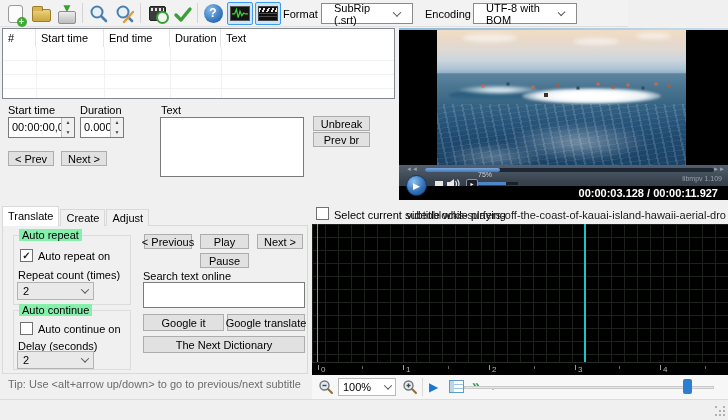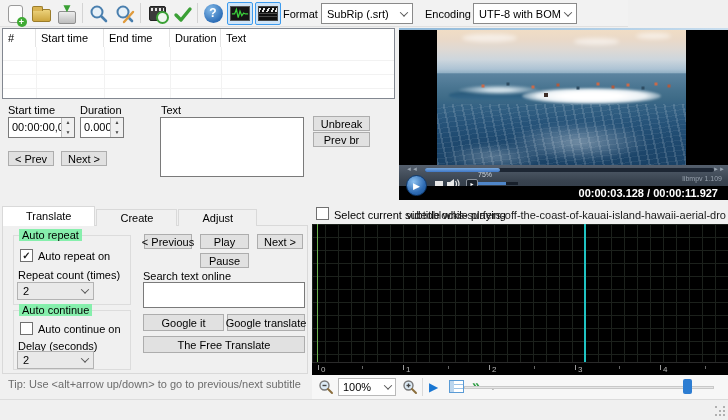--- a/index.html
+++ b/index.html
@@ -21,21 +21,21 @@
   .ic-save::after { content:"▼"; position:absolute; left:50%; top:-11px; transform:translateX(-50%); color:#3aa035; font-size:12px; }
   .ic-help { width:19px; height:19px; border-radius:50%; background:radial-gradient(circle at 35% 30%,#85bbe9,#2e6fb8 70%); color:#fff; font:bold 12px/19px "Liberation Sans",sans-serif; text-align:center; }
   .ic-help::after { content:"?"; }
   .ic-sync { width:17px; height:15px; background:#3c3c3c; border:1px solid #222; border-radius:2px; position:relative; }
   .ic-sync::before { content:""; position:absolute; left:1px; top:1px; right:1px; height:3px; background:repeating-linear-gradient(90deg,#e8e8e8 0 2px,transparent 2px 4px); }
   .ic-sync::after { content:""; position:absolute; right:-4px; bottom:-4px; width:9px; height:9px; border-radius:50%; background:#eef6ee; border:2px solid #3aa035; }
   .ic-wavebox { width:20px; height:15px; background:#151515; border:1px solid #565656; display:flex; align-items:center; }
   .ic-filmbox { width:20px; height:15px; background:#101010; border:1px solid #444; position:relative; }
   .ic-filmbox::before { content:""; position:absolute; left:0; right:0; top:1px; height:4px; background:repeating-linear-gradient(115deg,#e8e8e8 0 2px,transparent 2px 4px); }
   .ic-filmbox::after { content:""; position:absolute; left:0; right:0; bottom:2px; height:5px; background:repeating-linear-gradient(180deg,#4a4a4a 0 1px,transparent 1px 3px); }
-  .wcombo { position:absolute; top:3px; height:21px; background:#fff; border:1px solid #8a8a8a; display:flex; align-items:center; padding:0 5px; cursor:pointer; }
+  .wcombo { position:absolute; top:3px; height:21px; background:#fff; border:1px solid #8a8a8a; display:flex; align-items:center; padding:0 12px; cursor:pointer; }
   .chev { width:6px; height:6px; border-right:1.4px solid #555; border-bottom:1.4px solid #555; transform:rotate(45deg) translate(-1px,-1px); margin-left:auto; }
 
   
   .listview { position:absolute; left:2px; top:28px; width:393px; height:71px; background:#fff; border:1px solid #828790; }
   .lv-col { position:absolute; top:0; height:18px; line-height:18px; padding-left:5px; border-right:1px solid #e4e4e4; cursor:pointer; }
   .lv-rows { position:absolute; left:0; right:0; top:18px; bottom:0;
              background-image:repeating-linear-gradient(180deg,transparent 0 13px,#f2f2f2 13px 14px); }
   .lv-vline { position:absolute; top:18px; bottom:0; width:1px; background:#f2f2f2; }
 
   
@@ -79,21 +79,21 @@
   .shotbtn { position:absolute; left:67px; top:14px; width:12px; height:10px; background:#1b222b; border:1px solid #8a929c; border-radius:2px; color:#fff; font-size:6px; line-height:8px; text-align:center; cursor:pointer; }
   .volpct { position:absolute; left:79px; top:6px; font-size:7px; color:#cdd6e0; }
   .voltrack { position:absolute; left:79px; top:17px; width:40px; height:3px; background:#18202b; cursor:pointer; }
   .volfill { height:100%; background:#4f86c9; }
   .libmpv { position:absolute; right:6px; top:10px; font-size:7px; color:#97a1ad; }
   .timestrip { position:absolute; left:0; bottom:0; width:100%; height:14px; background:#000; }
   .timetext { position:absolute; right:10px; top:0; line-height:14px; color:#fff; font-weight:bold; font-size:11px; }
 
   
   .tabsrow { position:absolute; left:2px; top:206px; display:flex; align-items:flex-end; z-index:2; }
-  .tab { height:17px; line-height:16px; padding:0 23px; background:#f0f0f0; border:1px solid #d9d9d9; border-bottom:none; margin-right:1px; cursor:pointer; }
+  .tab { height:17px; line-height:16px; padding:0 5px; background:#f0f0f0; border:1px solid #d9d9d9; border-bottom:none; margin-right:1px; cursor:pointer; }
   .tab.active { height:20px; line-height:19px; background:#fff; position:relative; z-index:3; }
   .tabpage { position:absolute; left:2px; top:225px; width:306px; height:149px; background:#f0f0f0; border:1px solid #d9d9d9; }
   .group { position:absolute; border:1px solid #dcdcdc; }
   .legend { position:absolute; top:-7px; left:5px; background:#86efac; padding:0 3px; white-space:nowrap;text-align:center; }
   .cb { position:absolute; width:13px; height:13px; background:#fff; border:1px solid #707070; cursor:pointer; font:bold 10px/11px "Liberation Sans",sans-serif; text-align:center; color:#1a1a1a; }
   .cb.checked::after { content:"✓"; }
   .combo { position:absolute; height:18px; background:#e9e9e9; border:1px solid #b3b3b3; display:flex; align-items:center; padding:0 5px; cursor:pointer; }
   .tip { position:absolute; left:8px; top:378px; color:#6d6d6d; }
 
   
@@ -297,21 +297,21 @@
       </div>
     </div>
     <div class="btn" style="left:141px; top:8px; width:48px; height:15px">&lt; Previous</div>
     <div class="btn" style="left:197px; top:8px; width:49px; height:15px">Play</div>
     <div class="btn" style="left:254px; top:8px; width:46px; height:15px">Next &gt;</div>
     <div class="btn" style="left:197px; top:27px; width:49px; height:15px">Pause</div>
     <span class="lbl" style="left:140px; top:44px">Search text online</span>
     <textarea class="txtbox" style="left: 140px; top: 56px; width: 162px; height: 26px;"></textarea>
     <div class="btn" style="left:140px; top:88px; width:81px; height:17px">Google it</div>
     <div class="btn" style="left:224px; top:88px; width:78px; height:17px">Google translate</div>
-    <div class="btn" style="left:140px; top:110px; width:162px; height:17px">The Free Translate</div>
+    <div class="btn" style="left:140px; top:110px; width:162px; height:17px">The Next Dictionary</div>
   </div>
   <span class="tip">Tip: Use &lt;alt+arrow up/down&gt; to go to previous/next subtitle</span>
 
   <div class="cb selcb"></div>
   <span class="lbl" style="left:334px; top:209px">Select current subtitle while playing</span>
   <span class="filename">videoblocks-surfers-off-the-coast-of-kauai-island-hawaii-aerial-dro</span>
 
   <div class="waveform">
     <div class="wfgrid"></div>
     <div class="startline"></div>

